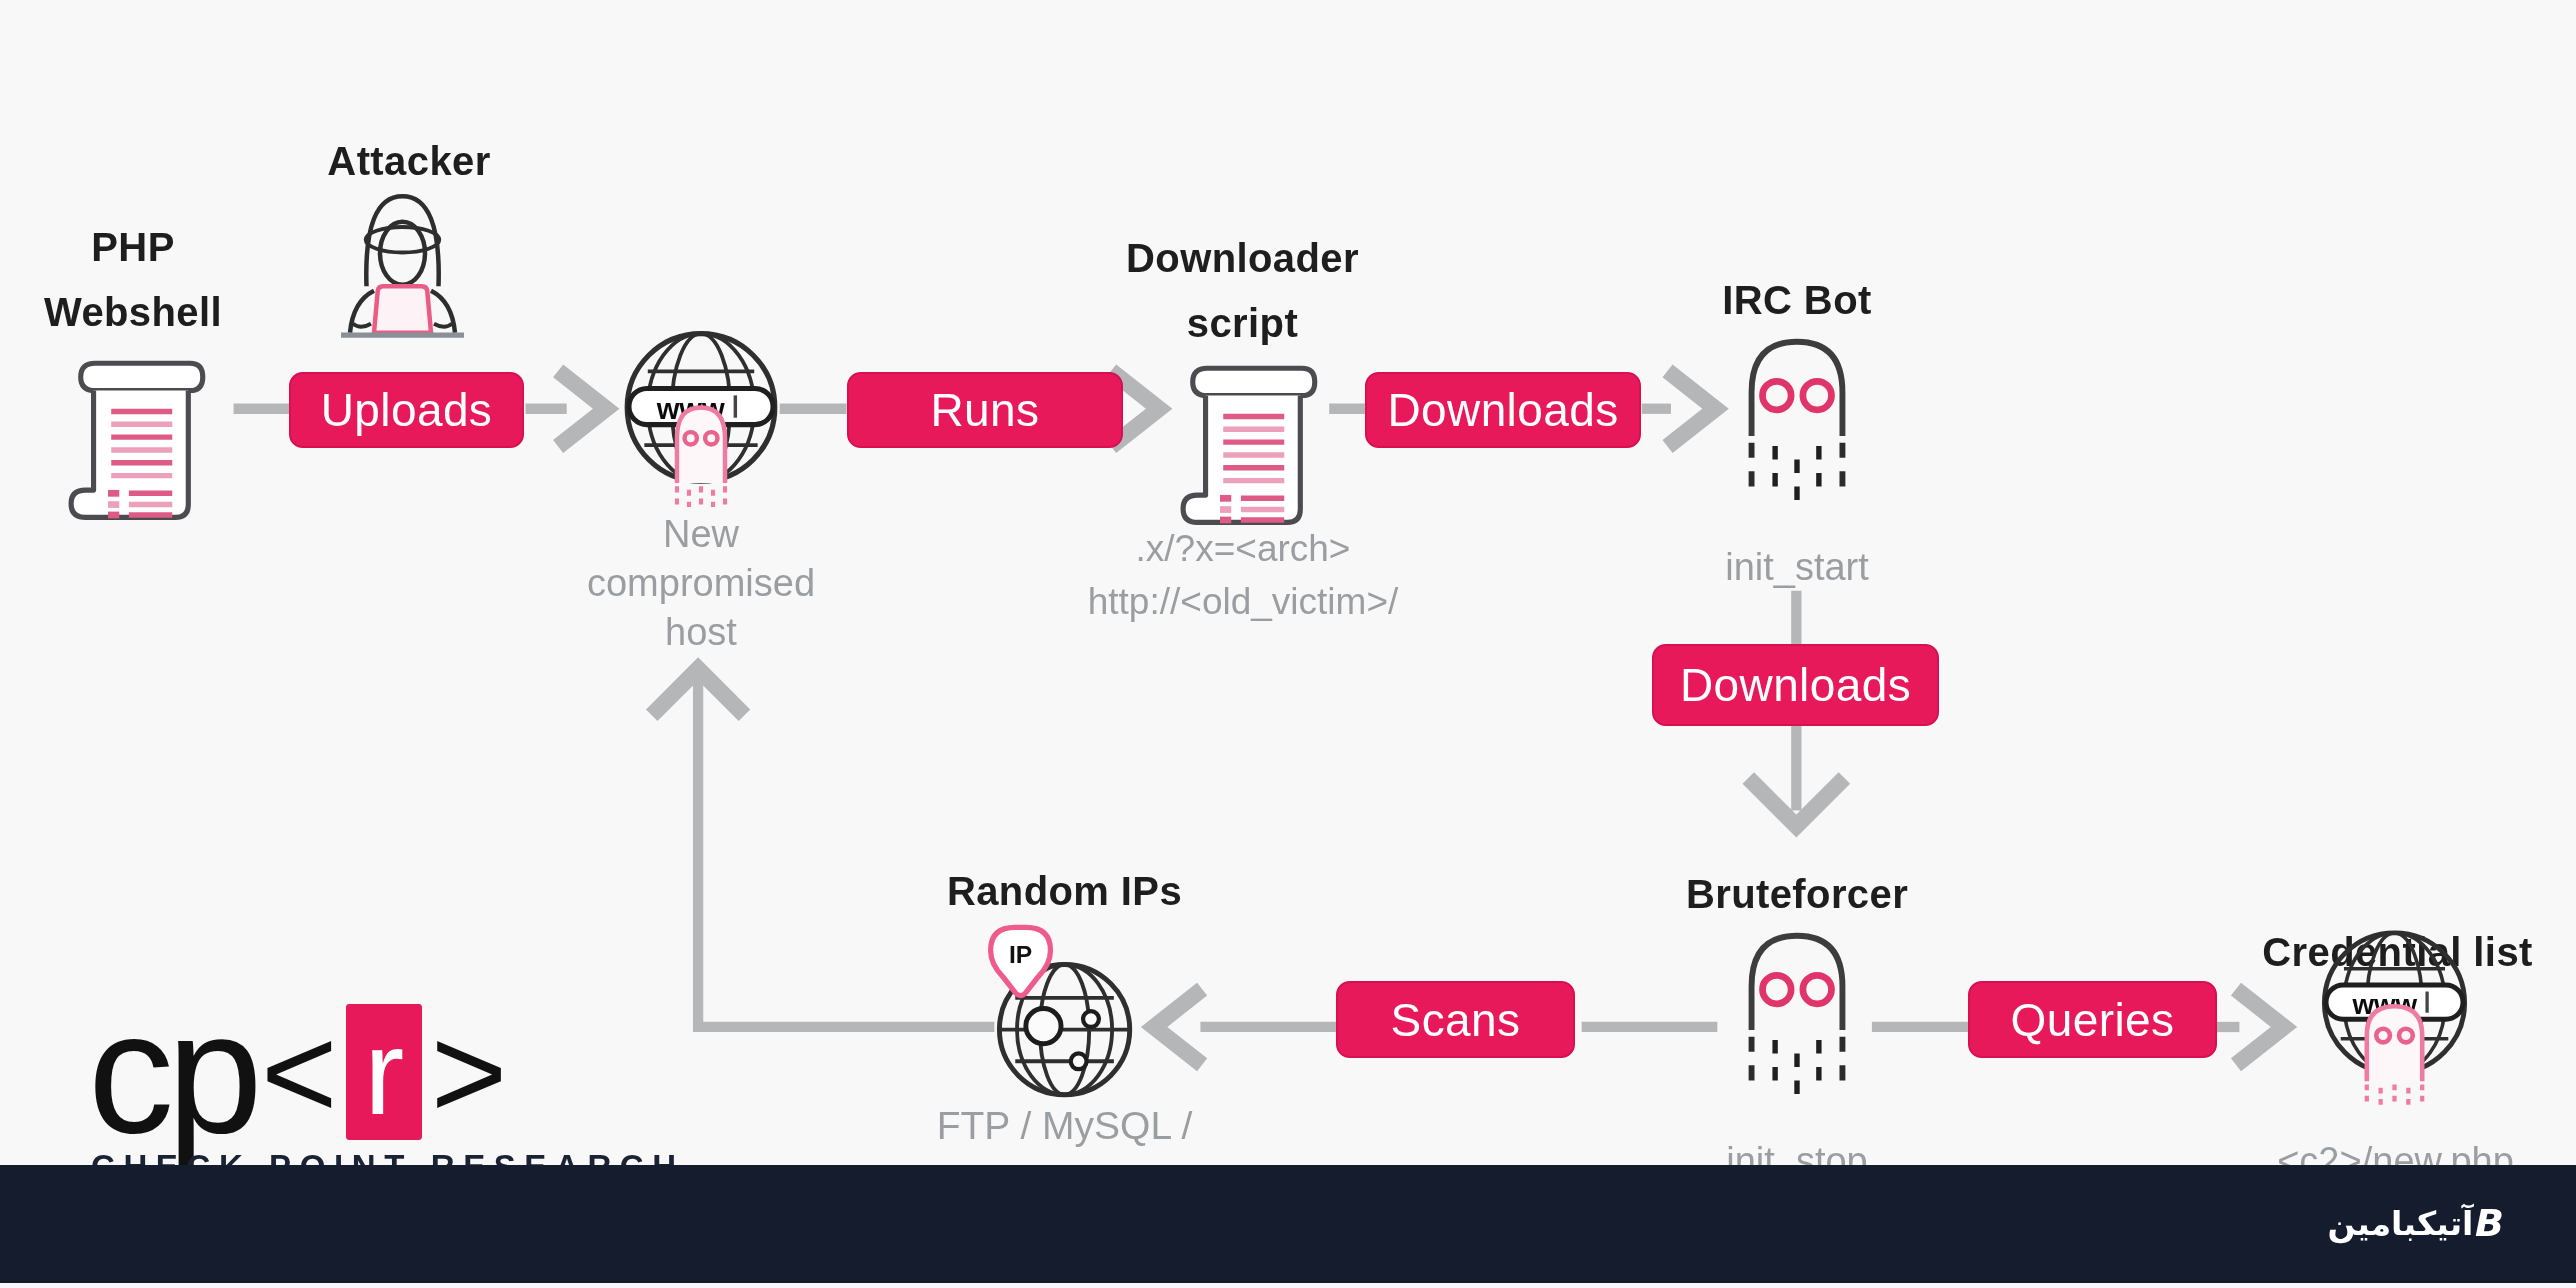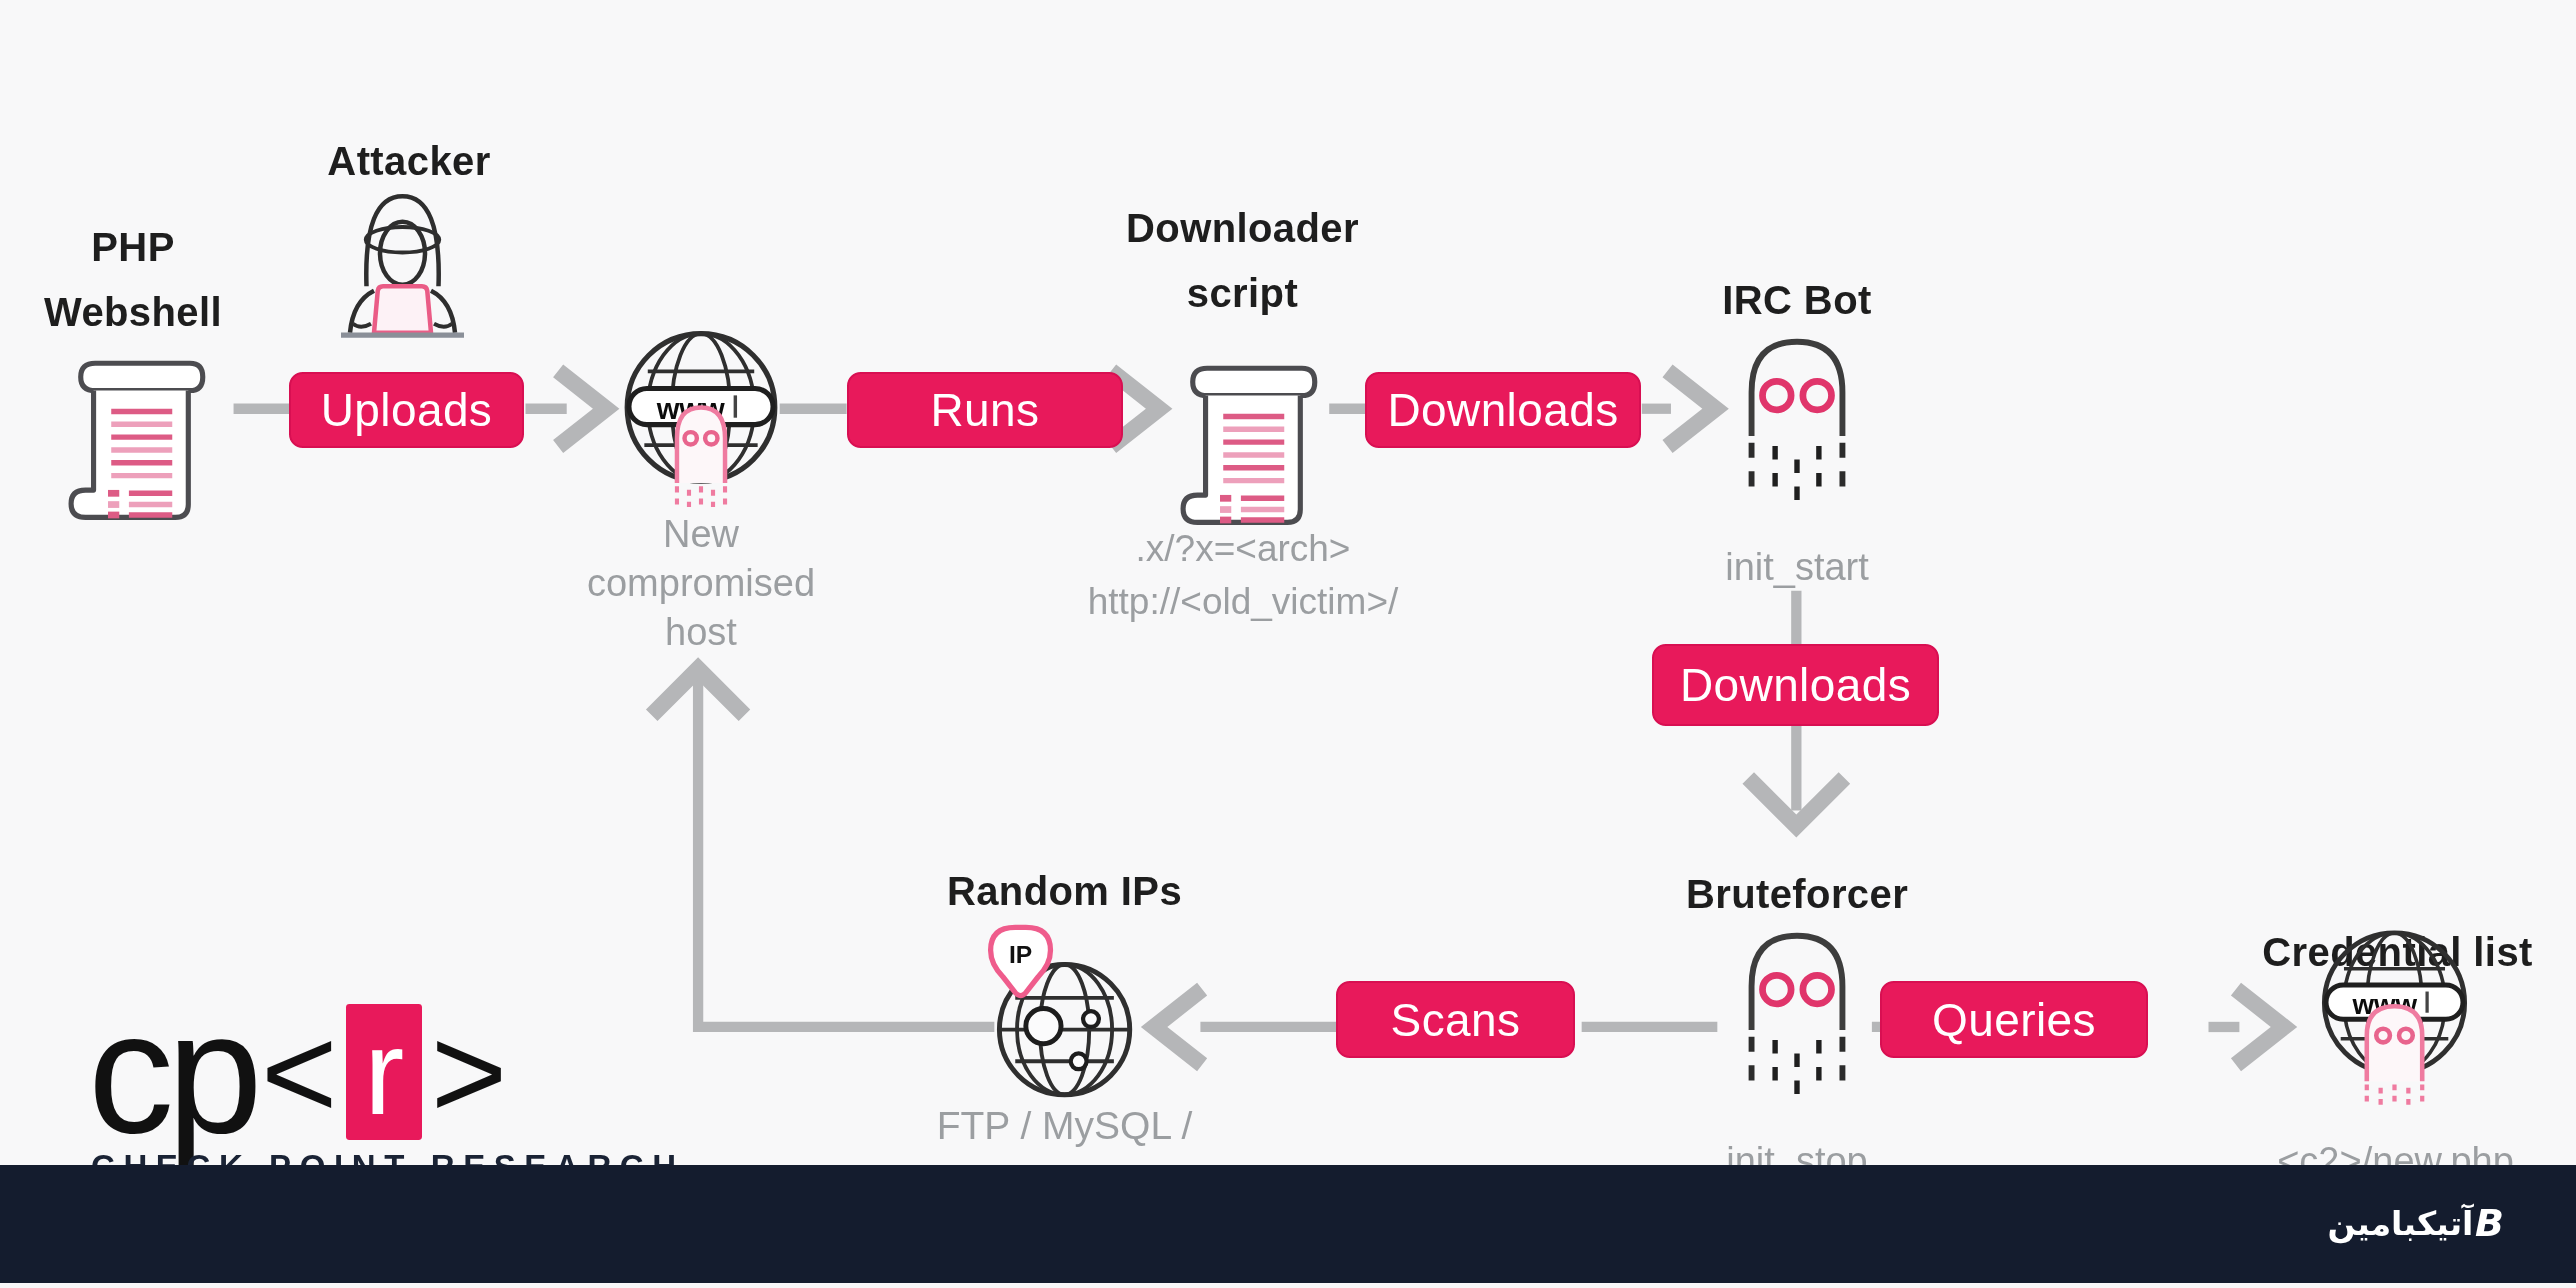--- a/index.html
+++ b/index.html
@@ -55,21 +55,21 @@
       <polyline points="2604,1152 2660,1196 2604,1240"></polyline>
       <polyline points="759,833 813,779 867,833"></polyline>
     </g>
   </svg>
 
   <div class="title" style="left:0px;top:215px;width:266px;">
     <div>PHP</div>
     <div>Webshell</div>
   </div>
   <div class="title" style="left:280px;top:129px;width:258px;">Attacker</div>
-  <div class="title" style="left:1103px;top:196px;width:279px;">
+  <div class="title" style="left:1103px;top:226px;width:279px;">
     <div>Downloader</div>
     <div>script</div>
   </div>
   <div class="title" style="left:1668px;top:268px;width:258px;">IRC Bot</div>
   <div class="title" style="left:1653px;top:862px;width:288px;">Bruteforcer</div>
   <div class="title" style="left:927px;top:859px;width:275px;">Random IPs</div>
   <div class="title" style="left:2245px;top:920px;width:305px;">Credential list</div>
 
   <div class="glabel" style="left:568px;top:510px;width:266px;">
     <div>New</div>
@@ -83,21 +83,21 @@
   <div class="glabel" style="left:1668px;top:543px;width:258px;">init_start</div>
   <div class="glabel" style="left:908px;top:1101px;width:313px;font-size:39px;">FTP / MySQL /</div>
   <div class="glabel" style="left:1668px;top:1137px;width:258px;">init_stop</div>
   <div class="glabel" style="left:2228px;top:1137px;width:335px;">&lt;c2&gt;/new.php</div>
 
   <div class="btn" style="left:289px;top:372px;width:235px;height:76px;">Uploads</div>
   <div class="btn" style="left:847px;top:372px;width:276px;height:76px;">Runs</div>
   <div class="btn" style="left:1365px;top:372px;width:276px;height:76px;">Downloads</div>
   <div class="btn" style="left:1652px;top:644px;width:287px;height:82px;">Downloads</div>
   <div class="btn" style="left:1336px;top:981px;width:239px;height:77px;">Scans</div>
-  <div class="btn" style="left:1880px;top:981px;width:268px;height:77px;">Queries</div>
+  <div class="btn" style="left:1968px;top:981px;width:249px;height:77px;">Queries</div>
 
   <svg class="icon" style="left:47px;top:337px;" width="167" height="197" viewBox="0 0 104 122">
     <path d="M30,33 Q21,33 21,24.5 Q21,16 30,16 L89,16 Q97,16 97,24.5 Q97,33 89,33 Z" fill="#ffffff" stroke="#4c4c50" stroke-width="3.2"></path>
     <path d="M29,33 V95 H24 Q15,95 15,103.5 Q15,112 24,112 H80 Q88,112 88,104 V33" fill="#ffffff" stroke="#4c4c50" stroke-width="3.2" stroke-linejoin="round"></path>
     <g stroke-linecap="butt">
       <line x1="40" y1="46" x2="78" y2="46" stroke="#dd5b85" stroke-width="3.4"></line>
       <line x1="40" y1="54" x2="78" y2="54" stroke="#eda0bb" stroke-width="3.4"></line>
       <line x1="40" y1="62" x2="78" y2="62" stroke="#dd5b85" stroke-width="3.4"></line>
       <line x1="40" y1="70" x2="78" y2="70" stroke="#eda0bb" stroke-width="3.4"></line>
       <line x1="40" y1="78" x2="78" y2="78" stroke="#dd5b85" stroke-width="3.4"></line>

